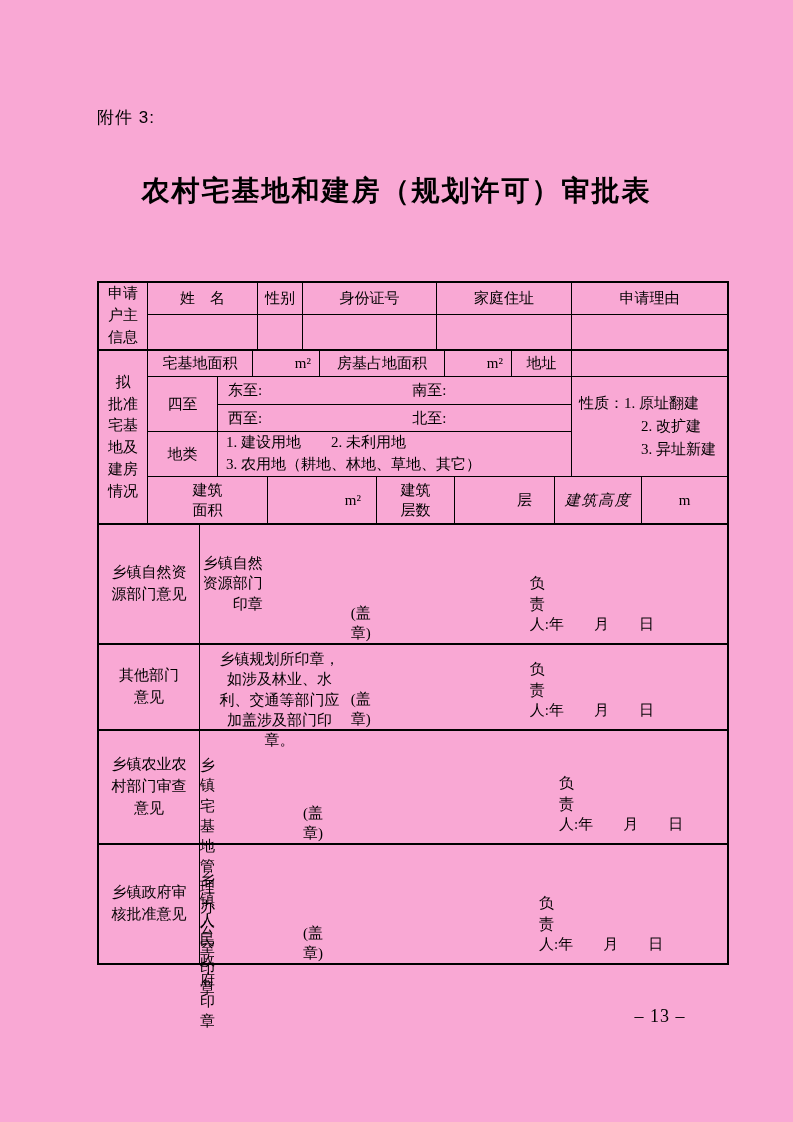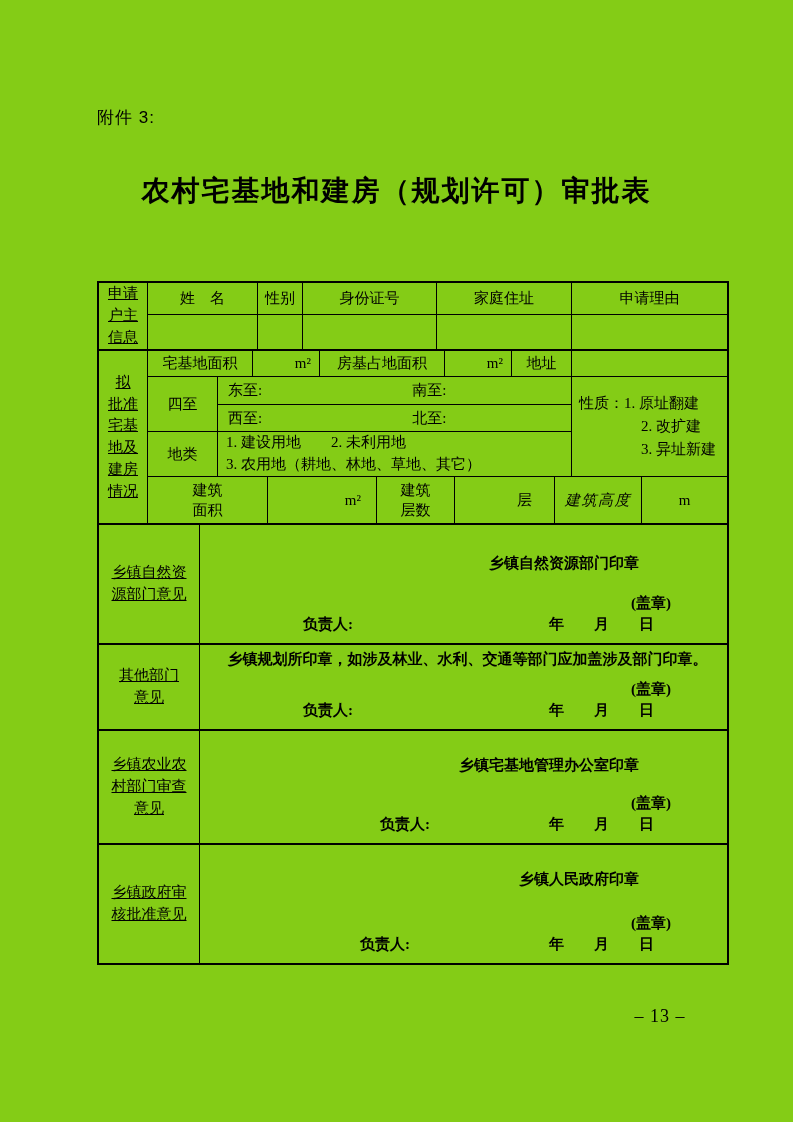--- a/index.html
+++ b/index.html
@@ -2,21 +2,21 @@
 <html><head>
 <meta charset="utf-8">
 <style>
   html,body{margin:0;padding:0;background:#ffffff;}
   body{
     width:793px;height:1122px;
     font-family:"Liberation Serif","DejaVu Serif",serif;
     color:#000;
     -webkit-font-smoothing:antialiased;
   }
-  .page{position:relative;width:793px;height:1122px;background:#84cc16;overflow:hidden;}
+  .page{position:relative;width:793px;height:1122px;background:#f9a8d4;overflow:hidden;}
 
   .attachment{
     position:absolute;left:97px;top:106px;
     font-family:"Liberation Sans","DejaVu Sans",sans-serif;
     font-size:17px;letter-spacing:1px;
   }
   .title{
     position:absolute;left:0;top:172px;width:100%;
     text-align:center;font-size:28px;font-weight:700;
     letter-spacing:2px;margin:0;
@@ -30,21 +30,20 @@
   }
   .form *{box-sizing:border-box;}
   .sec{display:flex;border-bottom:2px solid #000;}
   .sec:last-child{border-bottom:none;}
 
   .labelcol{
     border-right:1px solid #000;
     display:flex;align-items:center;justify-content:center;
     text-align:center;white-space:pre-line;line-height:1.45;
     flex:0 0 auto;
-    text-decoration:underline;
   }
   .w48{width:49px;}
   .w101{width:101px;}
 
   .pre{white-space:pre-line;}
 
   
   .sec1{height:68px;}
   .s1body{flex:1;display:flex;flex-direction:column;}
   .row{display:flex;}
@@ -84,21 +83,21 @@
   .rowE>div:last-child{border-right:none;}
   .ew1{width:120px;justify-content:center;text-align:center;}
   .ew2{width:109px;justify-content:flex-end;padding-right:15px;}
   .ew3{width:78px;justify-content:center;text-align:center;}
   .ew4{width:100px;justify-content:flex-end;padding-right:22px;}
   .ew5{width:87px;justify-content:center;letter-spacing:1.5px;font-style:italic;}
   .ew6{flex:1;justify-content:center;}
 
   
   .h120{height:120px;} .h86{height:86px;} .h114{height:114px;} .h118{height:118px;}
-  .opbody{flex:1;display:flex;flex-direction:column;font-weight:bold;}
+  .opbody{flex:1;display:flex;flex-direction:row;}
   .seal{text-align:right;padding-right:88px;}
   .seal:empty{display:none;}
   .mt28{margin-top:28px;} .mt24{margin-top:24px;}
   .note{padding:4px 4px 0 12px;text-align:center;}
   .note:empty{display:none;}
   .stamp{margin-top:auto;text-align:right;padding-right:56px;}
   .signrow{display:flex;justify-content:space-between;align-items:flex-end;padding:1px 73px 9px 103px;}
   .signrow.pl180{padding-left:180px;}
   .signrow.pl160{padding-left:160px;}
   .date{white-space:pre;}

